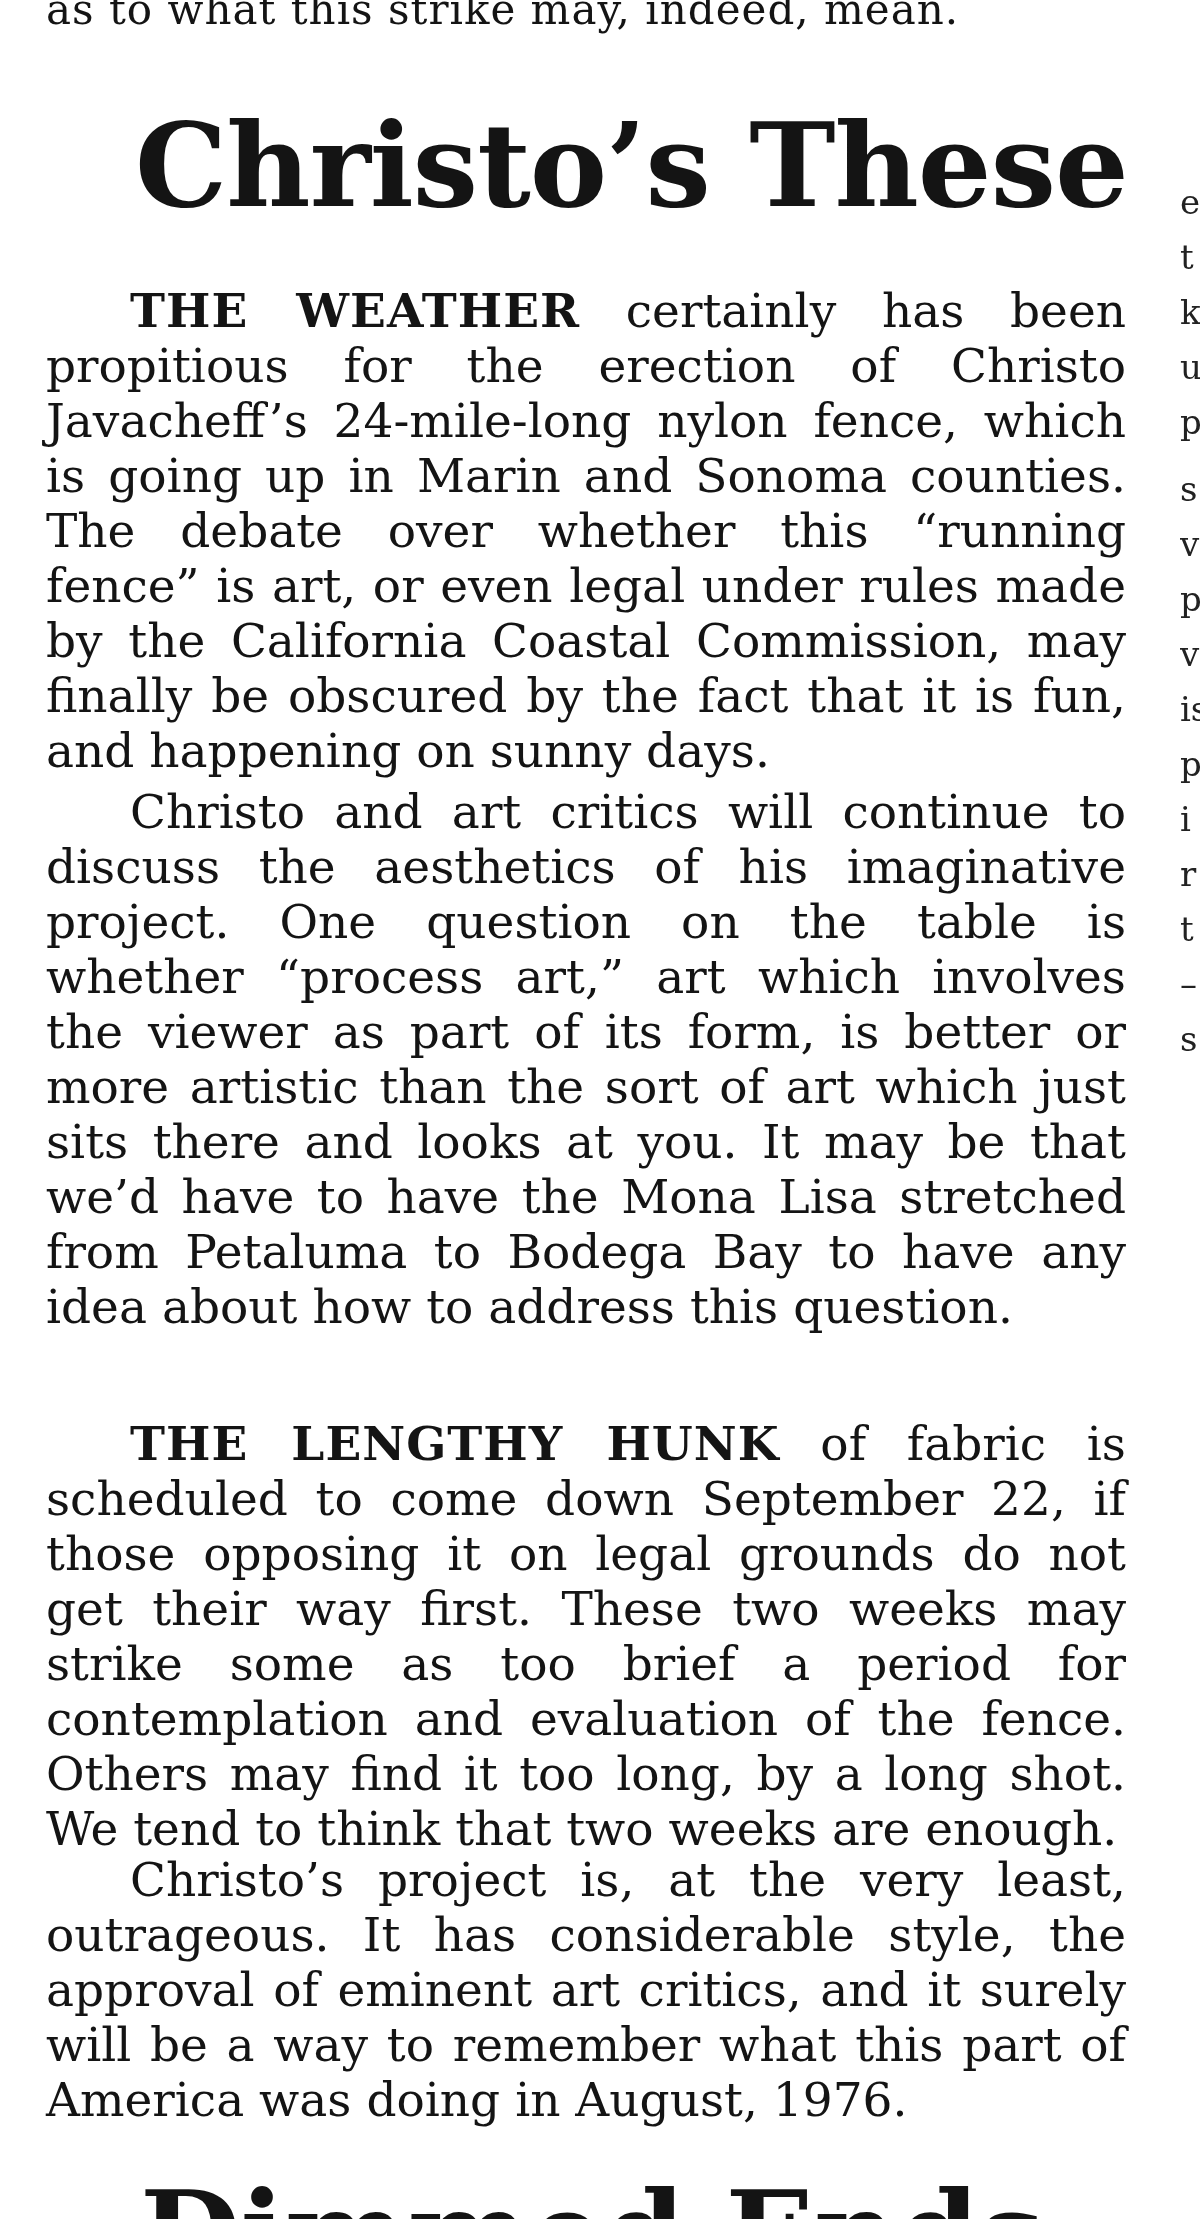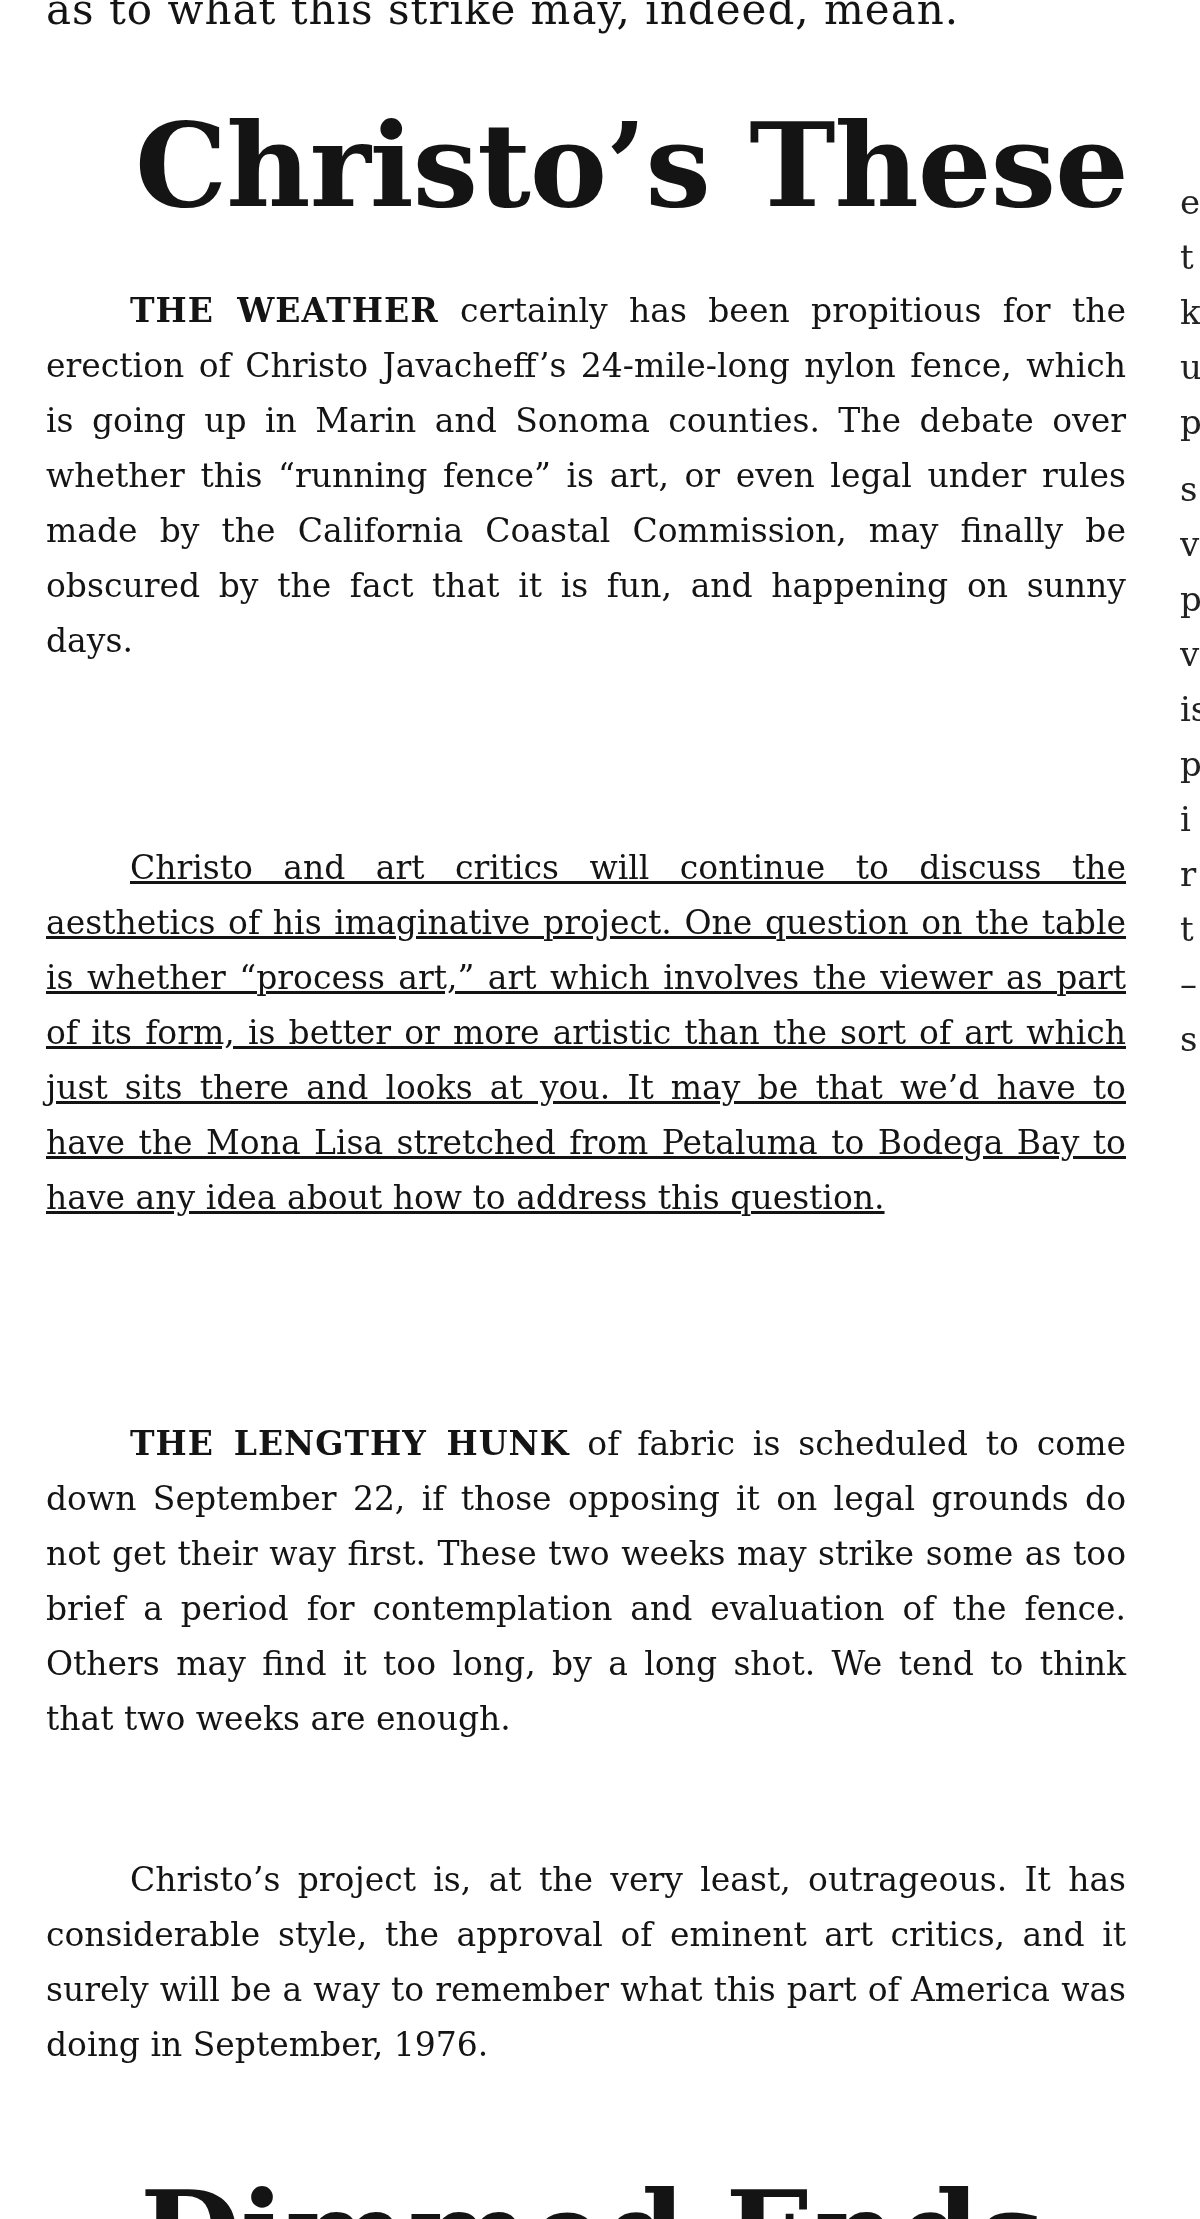--- a/index.html
+++ b/index.html
@@ -1,44 +1,44 @@
 <!DOCTYPE html>
 <html><head>
 <meta charset="utf-8">
 <style>
   html, body { margin:0; padding:0; background:#ffffff; }
   body { width:1200px; height:2219px; overflow:hidden; position:relative; font-family:"DejaVu Serif", serif; color:#141414; }
   .topline { position:absolute; left:46px; top:-18px; width:1080px; font-size:42px; line-height:55px; letter-spacing:1px; white-space:nowrap; }
   .headline { position:absolute; left:135px; top:100px; font-size:116px; line-height:130px; font-weight:bold; white-space:nowrap; letter-spacing:-1px; }
-  .para { position:absolute; left:46px; width:1080px; font-size:33px; line-height:55px; text-align:justify; text-indent:84px; }
+  .para { position:absolute; left:46px; width:1080px; font-size:47px; line-height:55px; text-align:justify; text-indent:84px; }
   .para .lead { font-weight:bold; letter-spacing:1px; }
   .bottom-head { position:absolute; left:140px; top:2168px; font-size:116px; line-height:130px; font-weight:bold; white-space:nowrap; }
   .side-frag { position:absolute; left:1180px; width:20px; font-size:34px; line-height:55px; color:#222; overflow:hidden; }
 </style>
 </head>
 <body>
 
 <div class="topline">as to what this strike may, indeed, mean.</div>
 
 <div class="headline">Christo’s These</div>
 
 <div class="para" style="top:283px;">
   <span class="lead">THE WEATHER</span><span> certainly has been propitious for the erection of Christo Javacheff’s 24-mile-long nylon fence, which is going up in Marin and Sonoma counties. The debate over whether this “running fence” is art, or even legal under rules made by the California Coastal Commission, may finally be obscured by the fact that it is fun, and happening on sunny days.</span>
 </div>
 
-<div class="para" style="top:840px;text-decoration:underline;">
+<div class="para" style="top:784px;">
   <span>Christo and art critics will continue to discuss the aesthetics of his imaginative project. One question on the table is whether “process art,” art which involves the viewer as part of its form, is better or more artistic than the sort of art which just sits there and looks at you. It may be that we’d have to have the Mona Lisa stretched from Petaluma to Bodega Bay to have any idea about how to address this question.</span>
 </div>
 
 <div class="para" style="top:1416px;">
   <span class="lead">THE LENGTHY HUNK</span><span> of fabric is scheduled to come down September 22, if those opposing it on legal grounds do not get their way first. These two weeks may strike some as too brief a period for contemplation and evaluation of the fence. Others may find it too long, by a long shot. We tend to think that two weeks are enough.</span>
 </div>
 
 <div class="para" style="top:1852px;">
-  <span>Christo’s project is, at the very least, outrageous. It has considerable style, the approval of eminent art critics, and it surely will be a way to remember what this part of America was doing in September, 1976.</span>
+  <span>Christo’s project is, at the very least, outrageous. It has considerable style, the approval of eminent art critics, and it surely will be a way to remember what this part of America was doing in August, 1976.</span>
 </div>
 
 <div class="bottom-head">Dimmed Ends</div>
 
 <div class="side-frag" style="top:175px;">
   <div>e</div>
   <div>t</div>
   <div>k</div>
   <div>u</div>
   <div>p</div>

